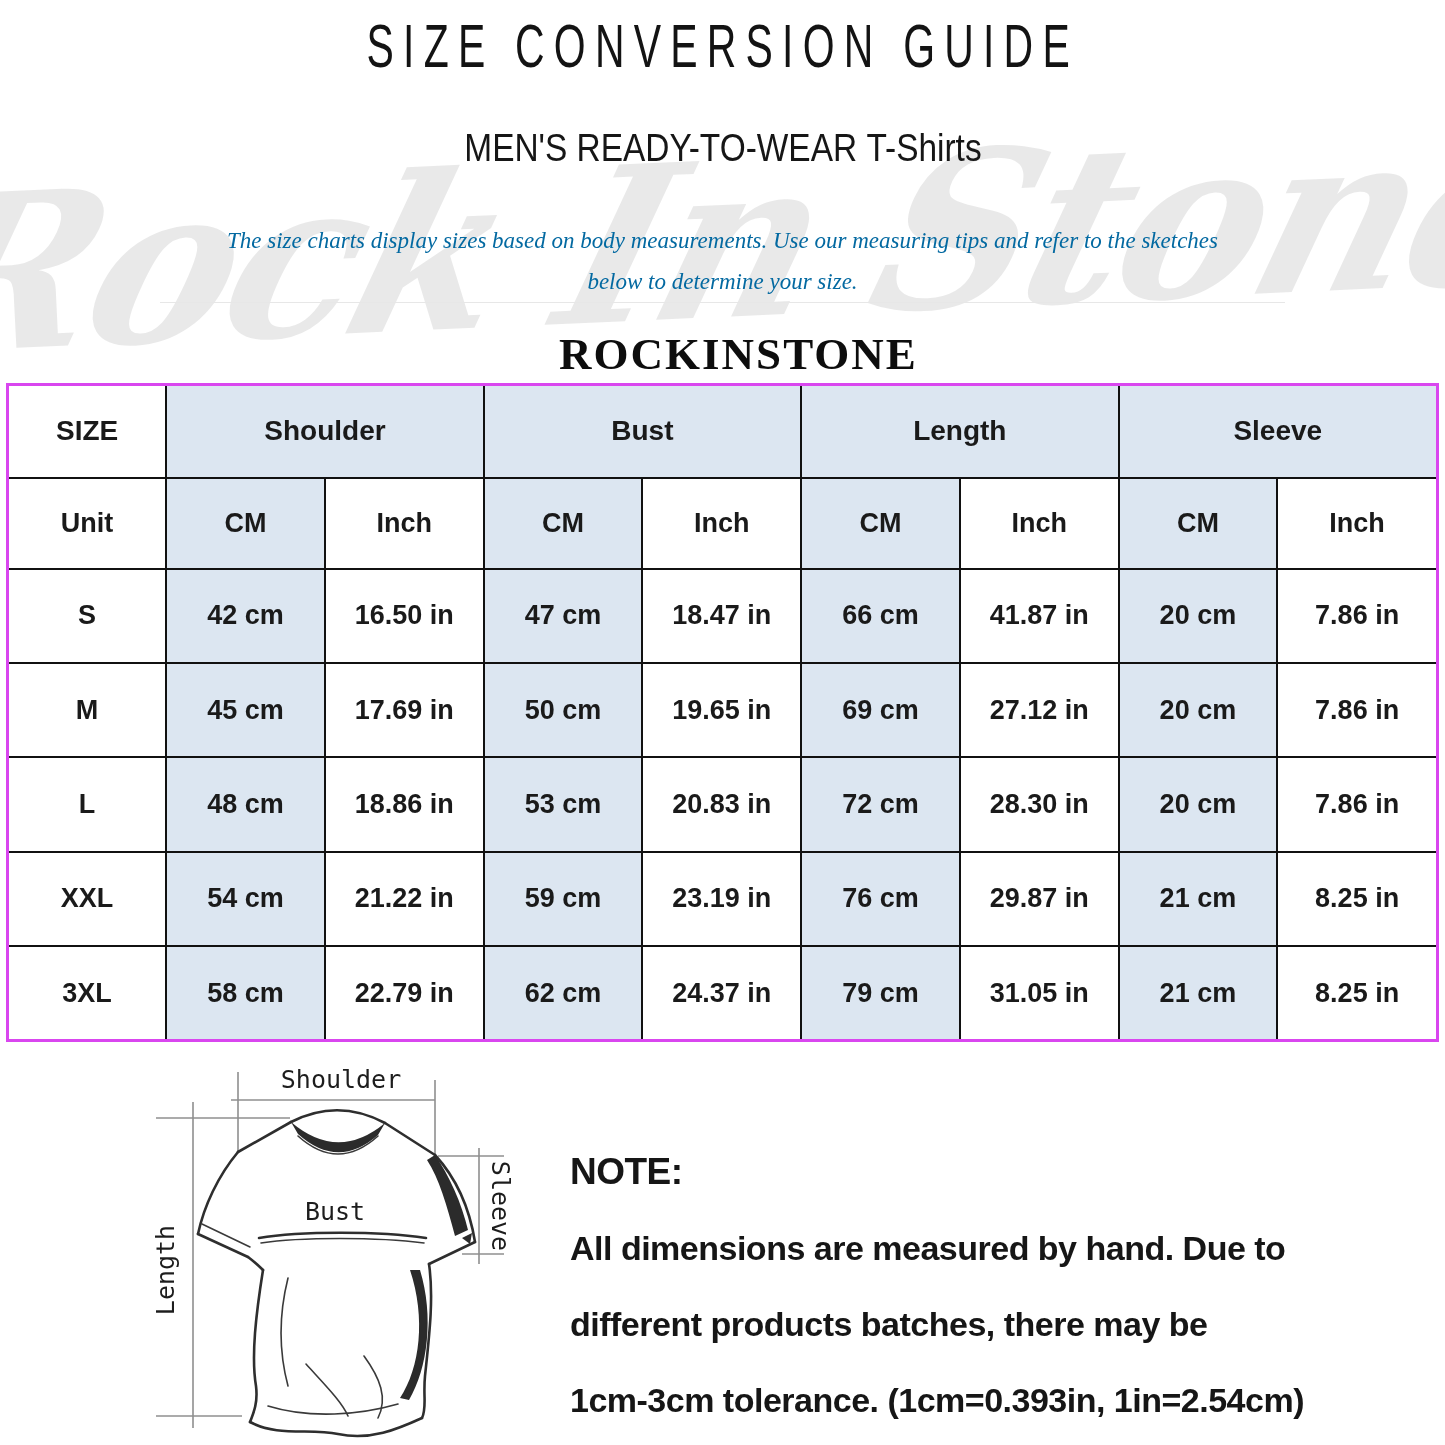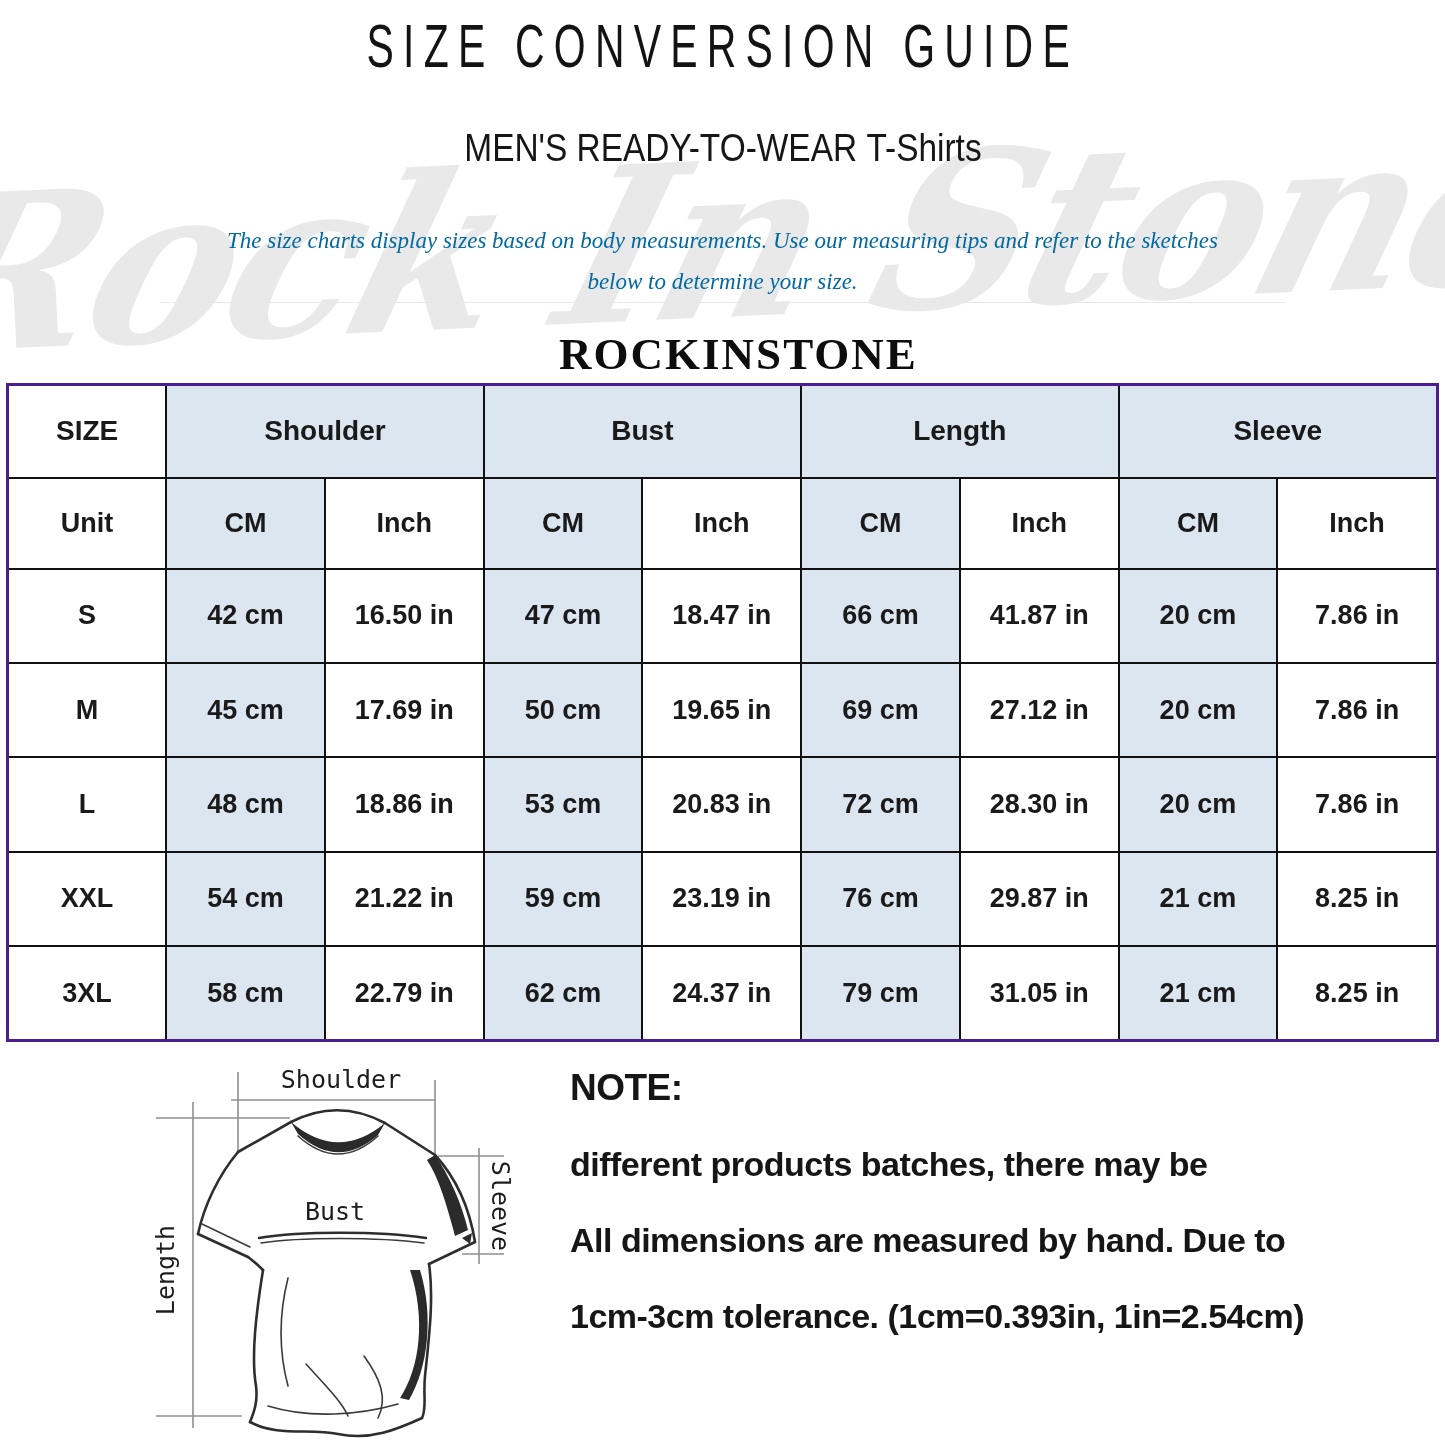--- a/index.html
+++ b/index.html
@@ -31,21 +31,21 @@
   }
   .brand-rule{position:absolute;top:302px;left:160px;width:1125px;height:1px;background:#e7e7e7;z-index:1;}
   .brand{
     margin-top:26px;font-family:"Liberation Serif",serif;font-weight:bold;
     font-size:45px;letter-spacing:2px;color:#0d0d0d;position:relative;z-index:2;padding-left:32px;
   }
   
   table.size-table{
     position:absolute;top:383px;left:6px;width:1433px;height:659px;z-index:2;
     border-collapse:collapse;table-layout:fixed;background:#ffffff;
-    border:3px solid #4c1d95;
+    border:3px solid #d946ef;
   }
   table.size-table th,table.size-table td{
     border:2px solid #111111;text-align:center;vertical-align:middle;
     font-weight:bold;font-size:27px;color:#1a1a1a;padding:0;
     font-family:"Liberation Sans",sans-serif;
   }
   tr.group-row{height:82px;}
   tr.group-row th{font-size:28px;}
   tr.unit-row{height:80px;}
   tr.data-row{height:83px;}
@@ -53,21 +53,21 @@
   .white{background:#ffffff;}
   
   .diagram{position:absolute;top:1056px;left:128px;width:445px;height:386px;z-index:2;}
   .diagram svg{width:100%;height:100%;}
   .meas{stroke:#8f8f8f;stroke-width:1.6;fill:none;}
   .sketch{stroke:#2e2e2e;stroke-width:2.6;fill:none;stroke-linecap:round;stroke-linejoin:round;}
   .sketch-thin{stroke:#3a3a3a;stroke-width:1.6;fill:none;stroke-linecap:round;}
   .dark{fill:#2b2b2b;stroke:none;}
   .diag-label{font-family:"DejaVu Sans Mono",monospace;font-size:25px;fill:#1d1d1d;}
   
-  .note{position:absolute;top:1050px;left:570px;width:820px;z-index:2;}
+  .note{position:absolute;top:1134px;left:570px;width:820px;z-index:2;}
   .note .note-heading{font-size:37px;font-weight:bold;line-height:76px;margin:0;}
   .note p{font-size:34px;font-weight:bold;line-height:76px;margin:0;letter-spacing:-0.5px;}
 </style>
 </head>
 <body>
 
 <div class="watermark">Rock In Stone</div>
 <div class="brand-rule"></div>
 
 <div class="header">
@@ -216,16 +216,16 @@
 
     <text class="diag-label" x="213" y="32" text-anchor="middle">Shoulder</text>
     <text class="diag-label" x="207" y="164" text-anchor="middle">Bust</text>
     <text class="diag-label" x="46" y="214" text-anchor="middle" transform="rotate(-90 46 214)">Length</text>
     <text class="diag-label" x="364" y="150" text-anchor="middle" transform="rotate(90 364 150)">Sleeve</text>
   </svg>
 </div>
 
 <div class="note">
   <p class="note-heading">NOTE:</p>
+  <p>All dimensions are measured by hand. Due to</p>
   <p>different products batches, there may be</p>
-  <p>All dimensions are measured by hand. Due to</p>
   <p>1cm-3cm tolerance. (1cm=0.393in, 1in=2.54cm)</p>
 </div>
 
 </body></html>

